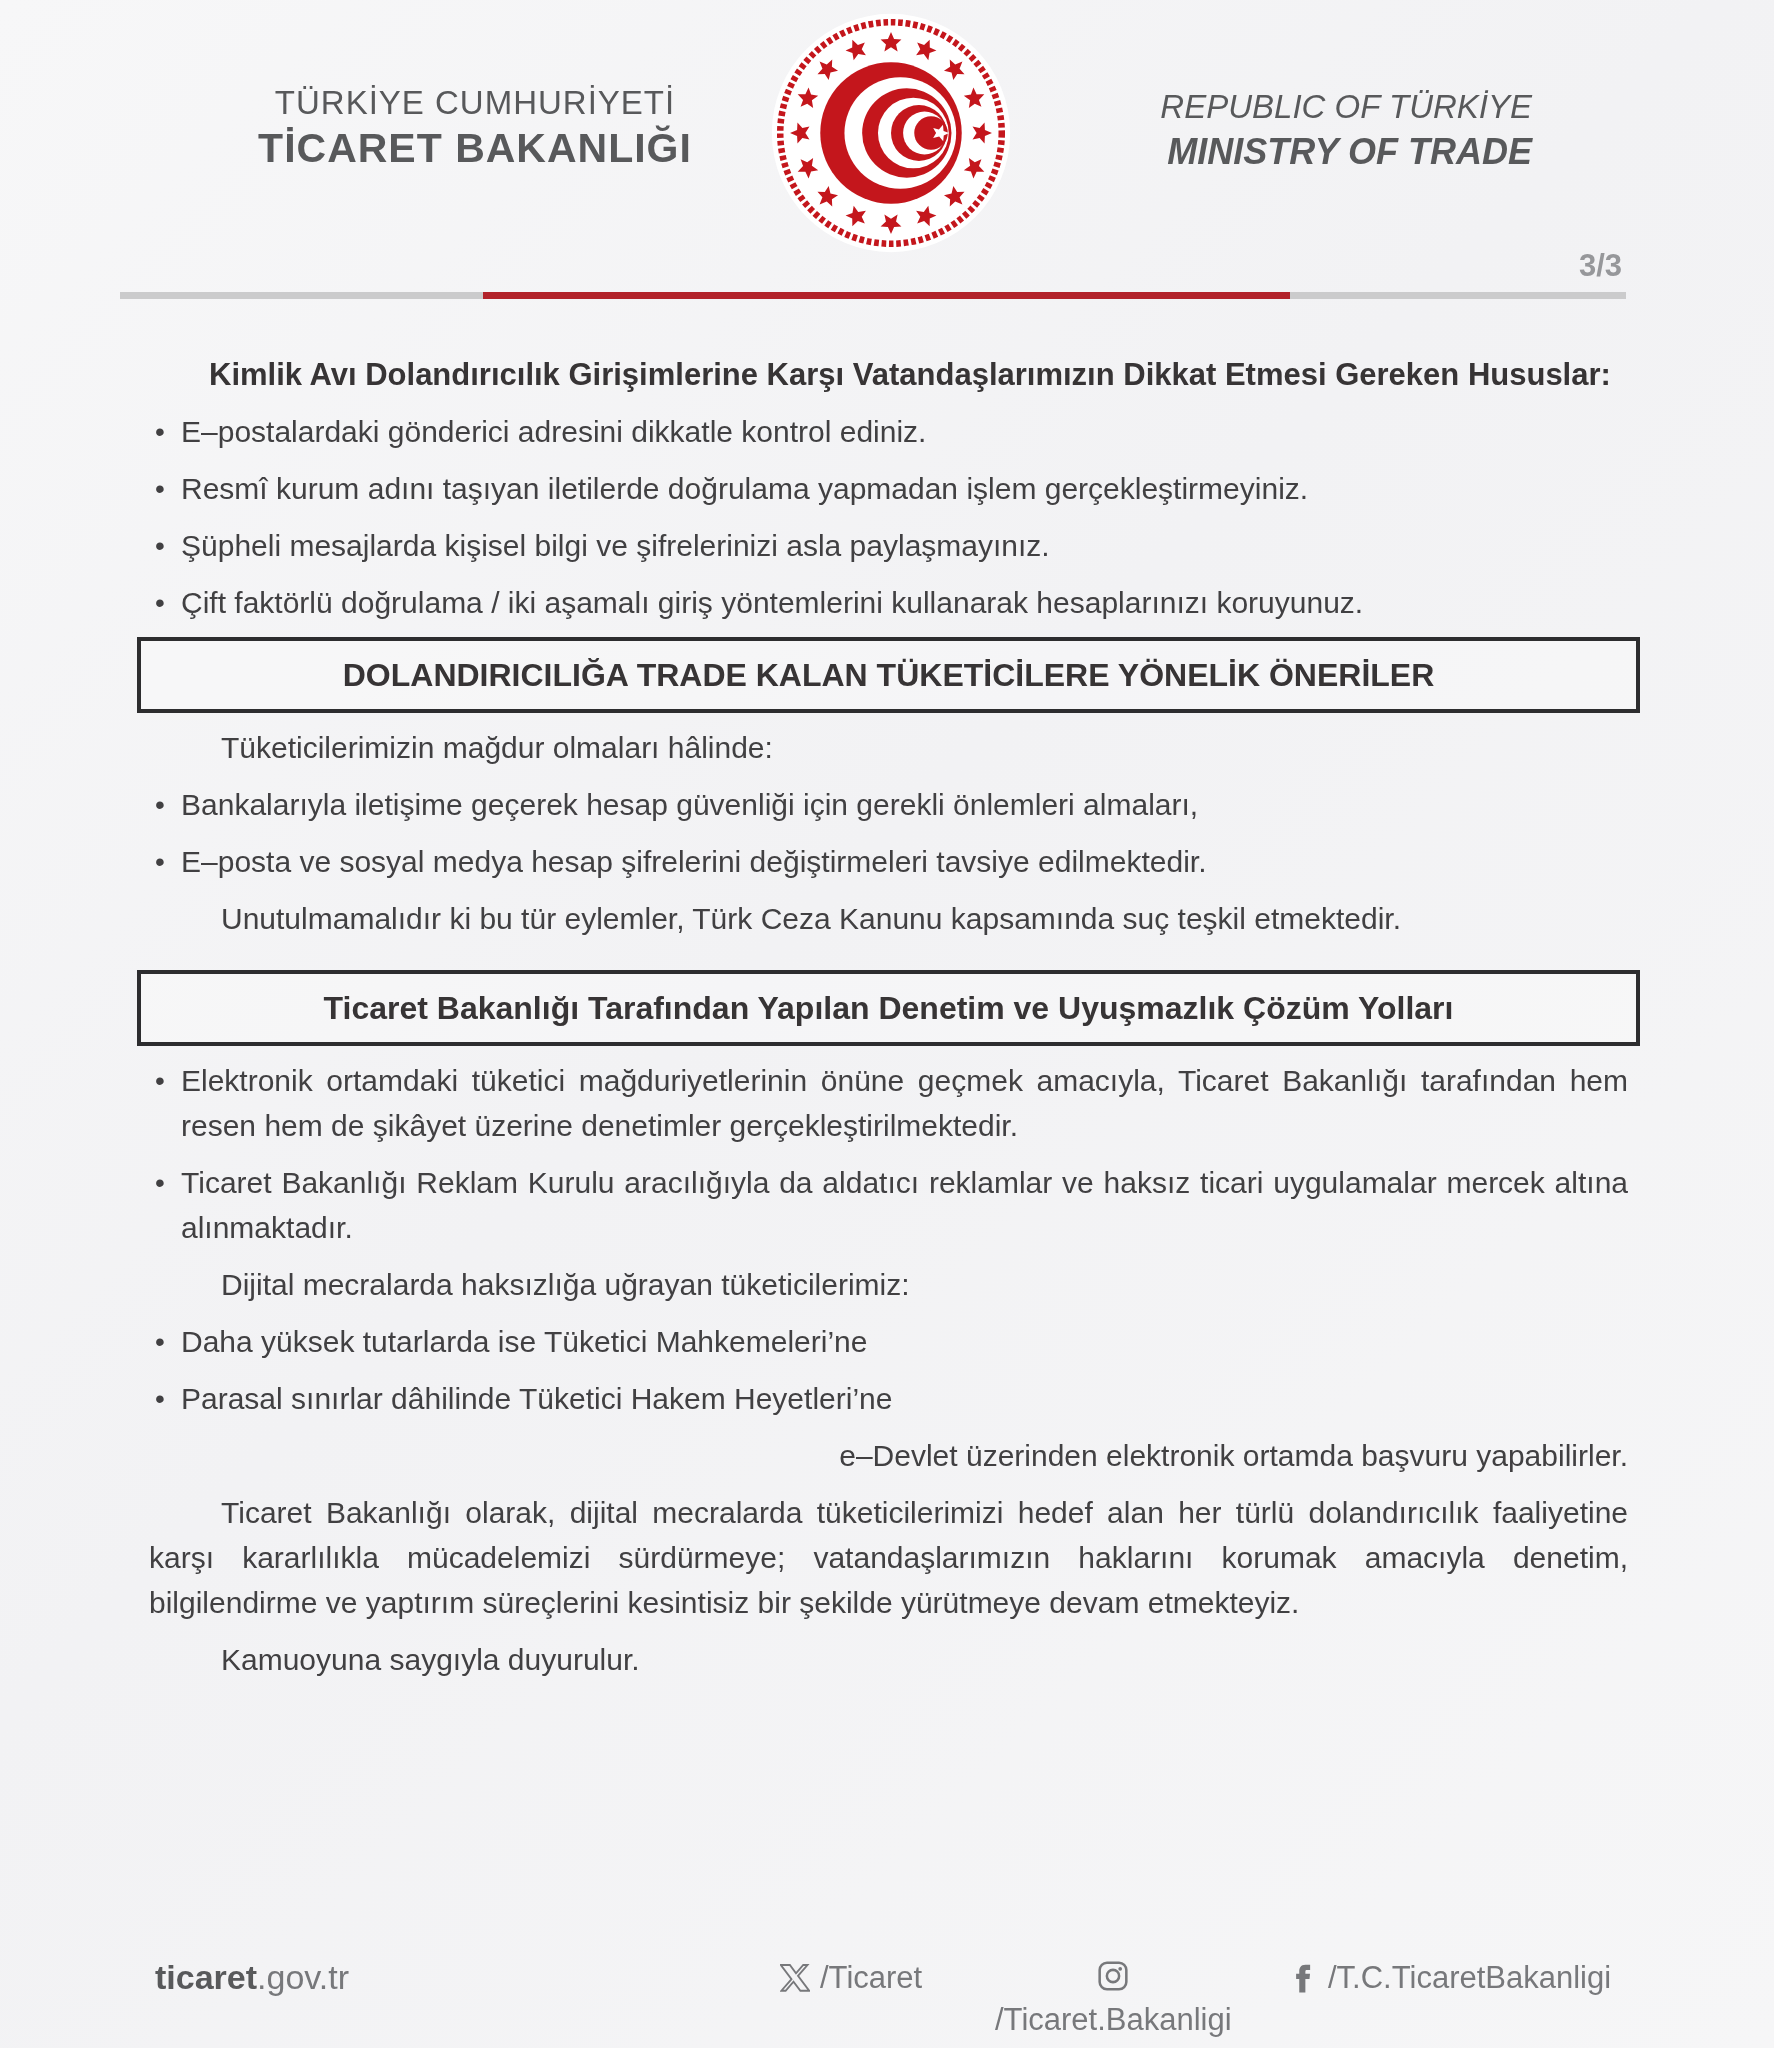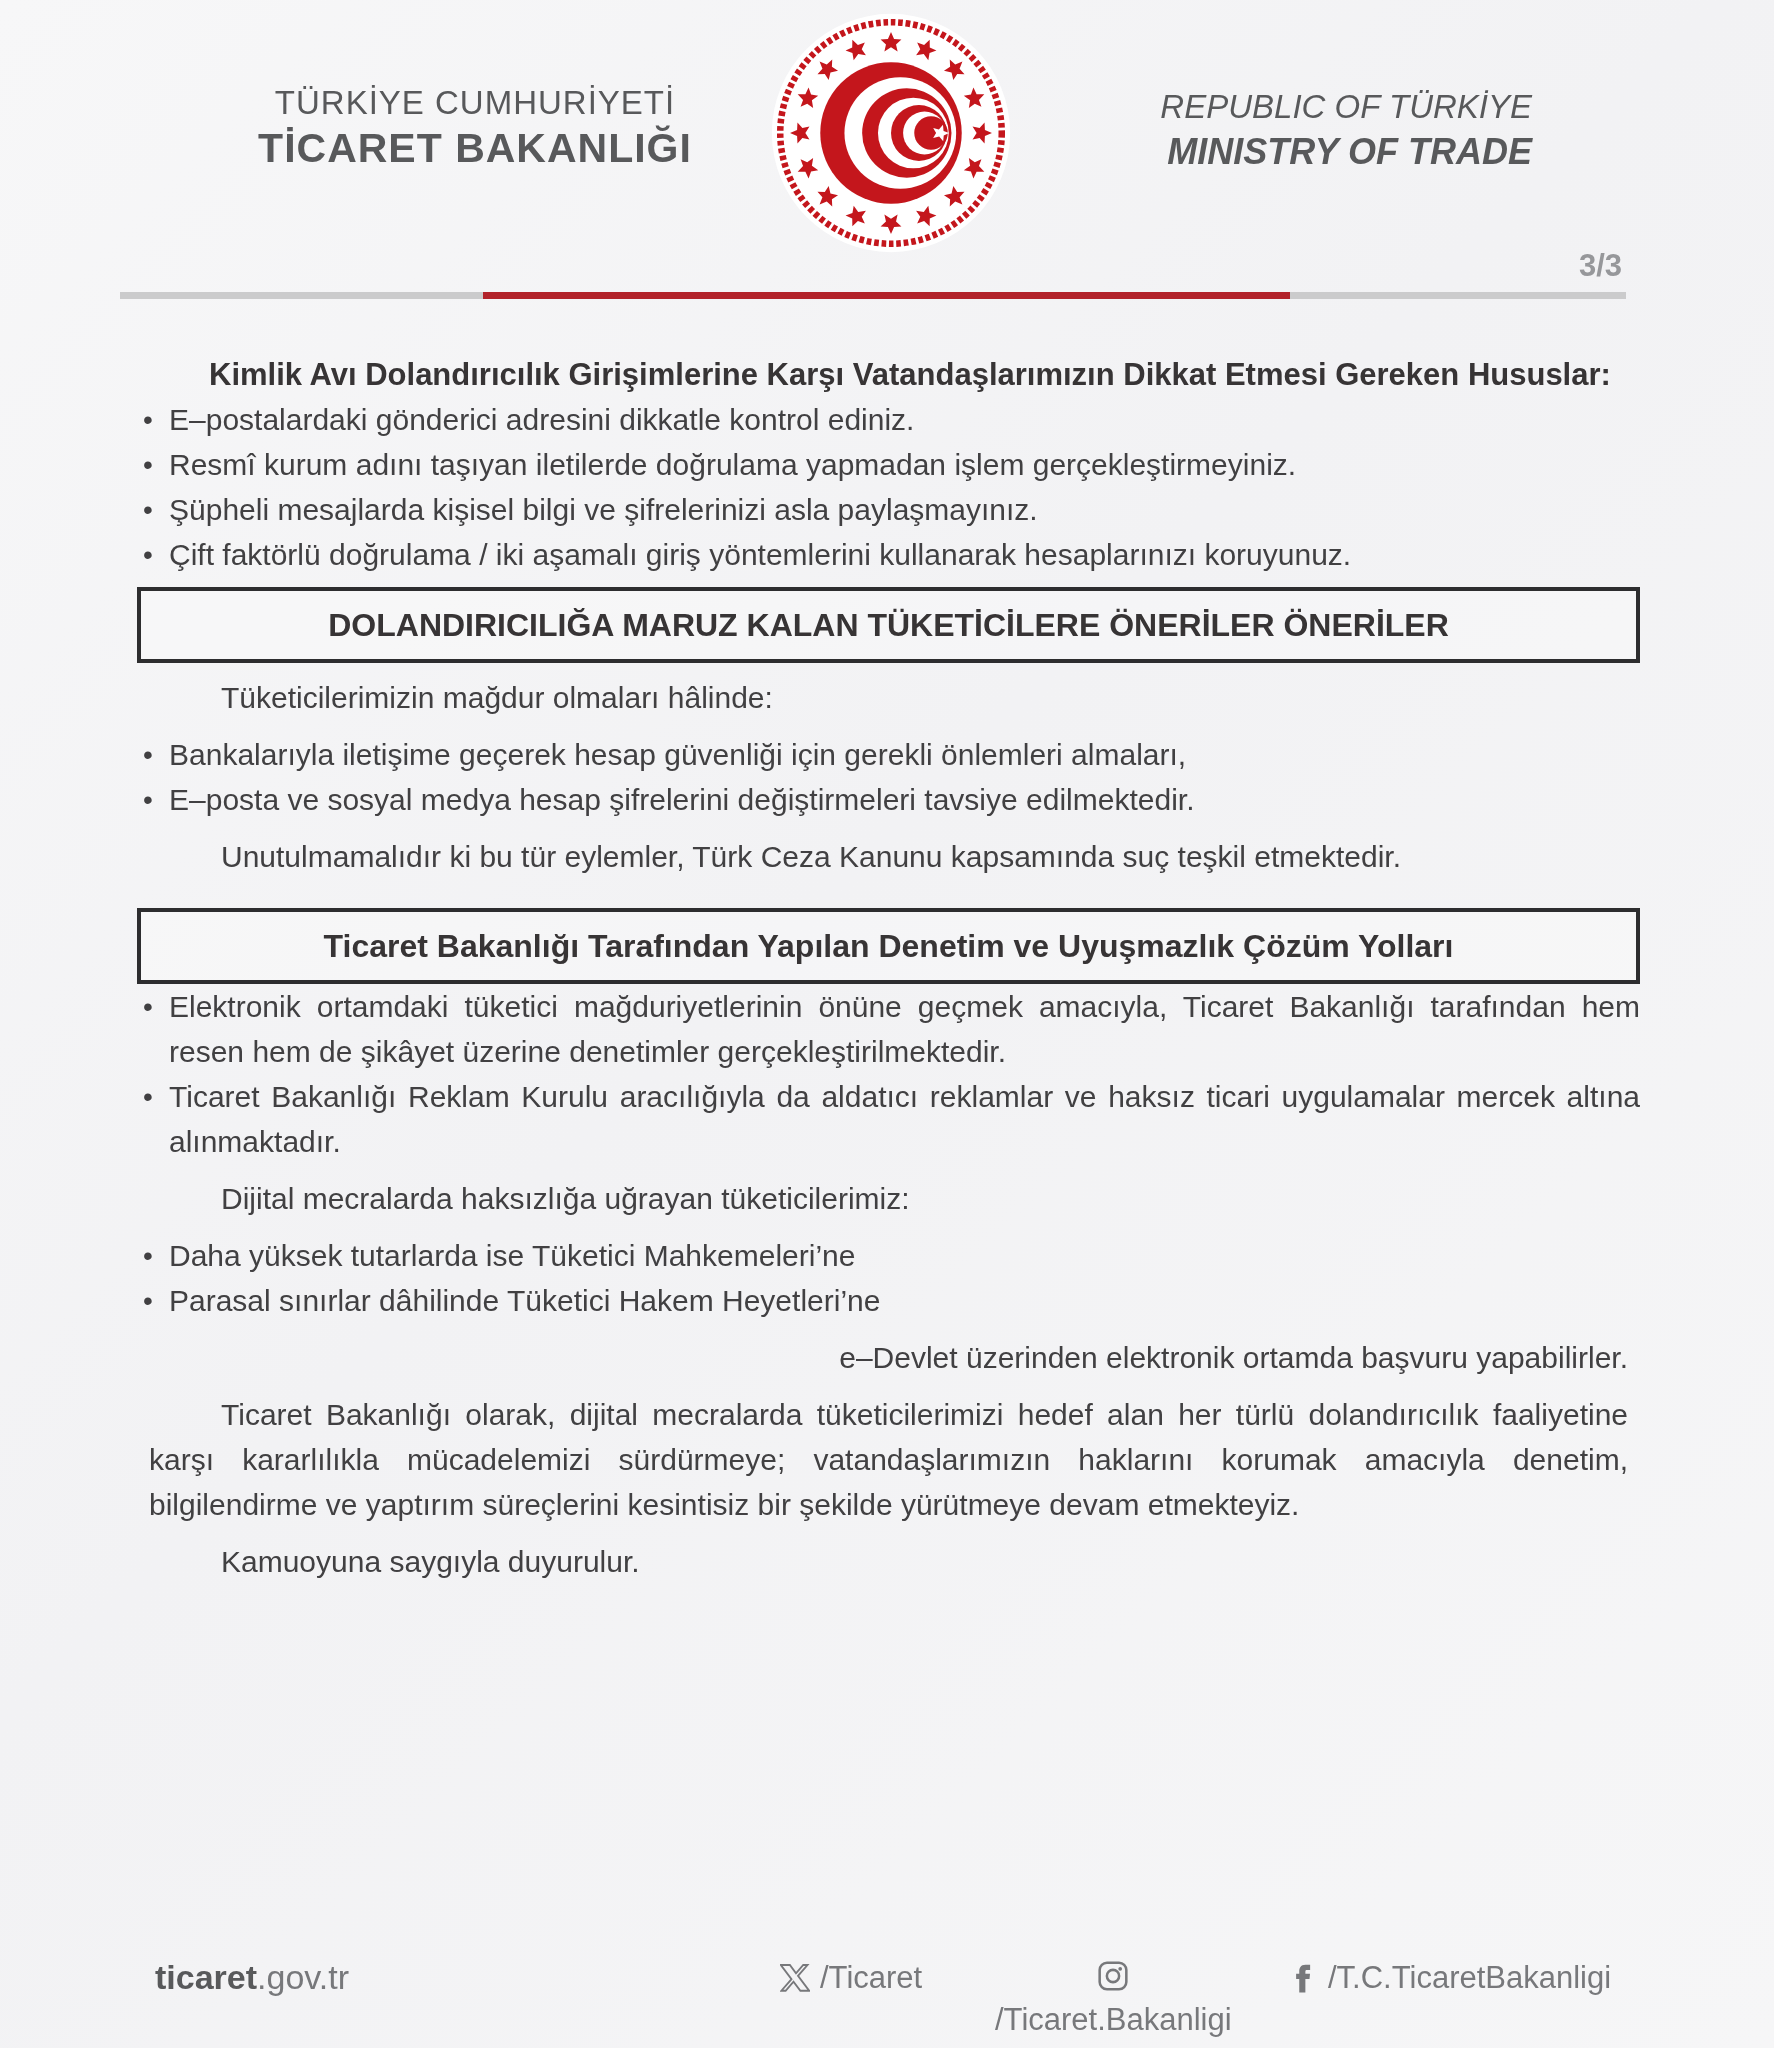--- a/index.html
+++ b/index.html
@@ -45,21 +45,21 @@
     font-size:30px;line-height:45px;
   }
   .content p{margin:12px;}
   .indent{text-indent:72px;}
   .justify{text-align:justify;}
   h2.inline-head{
     margin:12px 0 0 0;font-size:31px;line-height:45px;
     font-weight:700;color:#373435;text-indent:72px;
   }
   ul.blist{list-style:none;margin:0;padding:0;}
-  ul.blist li{position:relative;padding-left:32px;margin:0;}
+  ul.blist li{position:relative;padding-left:32px;margin:12px;}
   ul.blist li::before{
     content:"\2022";position:absolute;left:6px;top:0;
     font-size:28px;color:#414042;
   }
   .boxed{
     border:4px solid #2d2d2f;
     background:rgba(255,255,255,0.25);
     text-align:center;
     font-weight:700;color:#373435;
     font-size:32px;line-height:42px;
@@ -154,21 +154,21 @@
 
     <h2 class="inline-head">Kimlik Avı Dolandırıcılık Girişimlerine Karşı Vatandaşlarımızın Dikkat Etmesi Gereken Hususlar:</h2>
 
     <ul class="blist">
       <li><span>E–postalardaki gönderici adresini dikkatle kontrol ediniz.</span></li>
       <li><span>Resmî kurum adını taşıyan iletilerde doğrulama yapmadan işlem gerçekleştirmeyiniz.</span></li>
       <li><span>Şüpheli mesajlarda kişisel bilgi ve şifrelerinizi asla paylaşmayınız.</span></li>
       <li><span>Çift faktörlü doğrulama / iki aşamalı giriş yöntemlerini kullanarak hesaplarınızı koruyunuz.</span></li>
     </ul>
 
-    <div class="boxed mt-box1">DOLANDIRICILIĞA MARUZ KALAN TÜKETİCİLERE ÖNERİLER ÖNERİLER</div>
+    <div class="boxed mt-box1">DOLANDIRICILIĞA TRADE KALAN TÜKETİCİLERE YÖNELİK ÖNERİLER</div>
 
     <p class="indent mt-intro">Tüketicilerimizin mağdur olmaları hâlinde:</p>
 
     <ul class="blist">
       <li><span>Bankalarıyla iletişime geçerek hesap güvenliği için gerekli önlemleri almaları,</span></li>
       <li><span>E–posta ve sosyal medya hesap şifrelerini değiştirmeleri tavsiye edilmektedir.</span></li>
     </ul>
 
     <p class="indent mt-note">Unutulmamalıdır ki bu tür eylemler, Türk Ceza Kanunu kapsamında suç teşkil etmektedir.</p>
 

